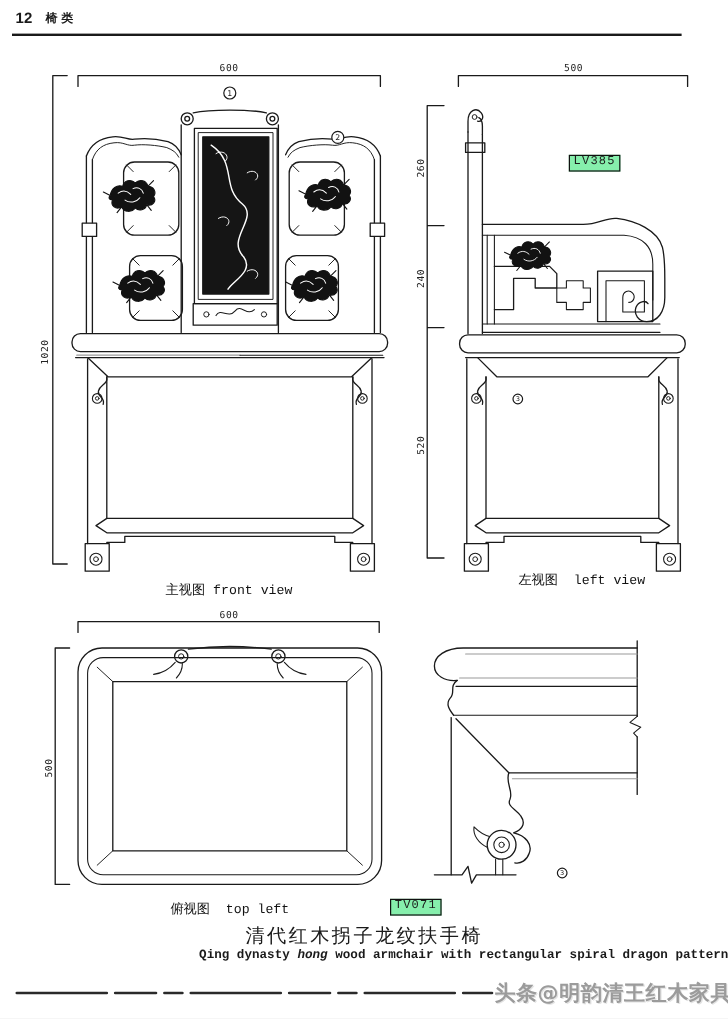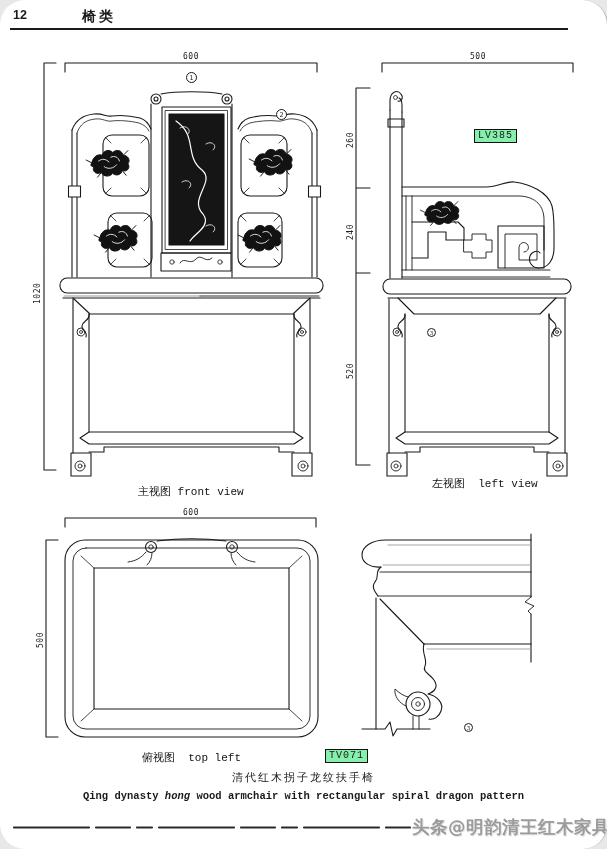--- a/index.html
+++ b/index.html
@@ -1,46 +1,45 @@
 <!DOCTYPE html>
 <html><head>
 <meta charset="utf-8">
 <style>
   html,body{margin:0;padding:0;background:#e8e8e8;}
   .page{
     position:relative;width:607px;height:849px;margin:0 auto;
     background:#fff;overflow:hidden;color:#1a1a1a;
     font-family:"Liberation Sans",sans-serif;
     border-right:1px solid #b5b5b5;
-    border-radius:25px;
   }
   .abs{position:absolute;}
   .hdr-num{left:13px;top:8px;font-size:12.5px;font-weight:700;}
-  .hdr-cat{left:38px;top:8px;font-size:14px;font-weight:700;letter-spacing:3px;margin-left:44px;}
+  .hdr-cat{left:38px;top:8px;font-size:10px;font-weight:700;letter-spacing:3px;}
   .hdr-rule{left:10px;top:28px;width:558px;height:1.6px;background:#1a1a1a;}
   svg{position:absolute;overflow:visible;}
   svg path,svg line,svg rect,svg circle,svg polyline{
     fill:none;stroke:#1a1a1a;stroke-width:1.1;
     stroke-linecap:round;stroke-linejoin:round;
   }
   .dim{position:absolute;font:8px "DejaVu Sans Mono",monospace;color:#222;letter-spacing:.5px;}
   .dim.v{transform:rotate(-90deg);transform-origin:0 0;}
   .cnum{
     position:absolute;width:11px;height:11px;border:1px solid #1a1a1a;border-radius:50%;
     font:6.5px "DejaVu Sans",sans-serif;display:flex;align-items:center;justify-content:center;
     background:#fff;box-sizing:border-box;
   }
   .cnum.small{width:9px;height:9px;font-size:5.5px;}
   .caption{position:absolute;font:11px "Liberation Mono",monospace;white-space:pre;color:#111;text-align:right;}
   .codebox{
     position:absolute;font:10px "Liberation Mono",monospace;border:1px solid #111;
     padding:0 3px;line-height:12px;background:#86efac;letter-spacing:1px;
   }
-  .title-zh{left:0;right:0;top:770px;text-align:center;font-size:11px;letter-spacing:2px;}
-  .title-en{left:0;right:0;top:790px;text-align:center;font:700 10.5px "Liberation Mono",monospace;white-space:pre;}
+  .title-zh{left:0;right:0;top:770px;text-align:center;font-size:16px;letter-spacing:2px;}
+  .title-en{left:0;right:0;top:790px;text-align:right;font:700 10.5px "Liberation Mono",monospace;white-space:pre;}
   .title-en .it{font-style:italic;}
   .wm-text{
     left:412px;top:815px;font-weight:700;font-size:17.5px;color:#9b9b9b;
     letter-spacing:.5px;text-shadow:1px 1px 0 #e3e3e3;font-family:"DejaVu Sans",sans-serif;white-space:nowrap;
   }
 </style>
 </head>
 <body>
 
 <div class="page">

